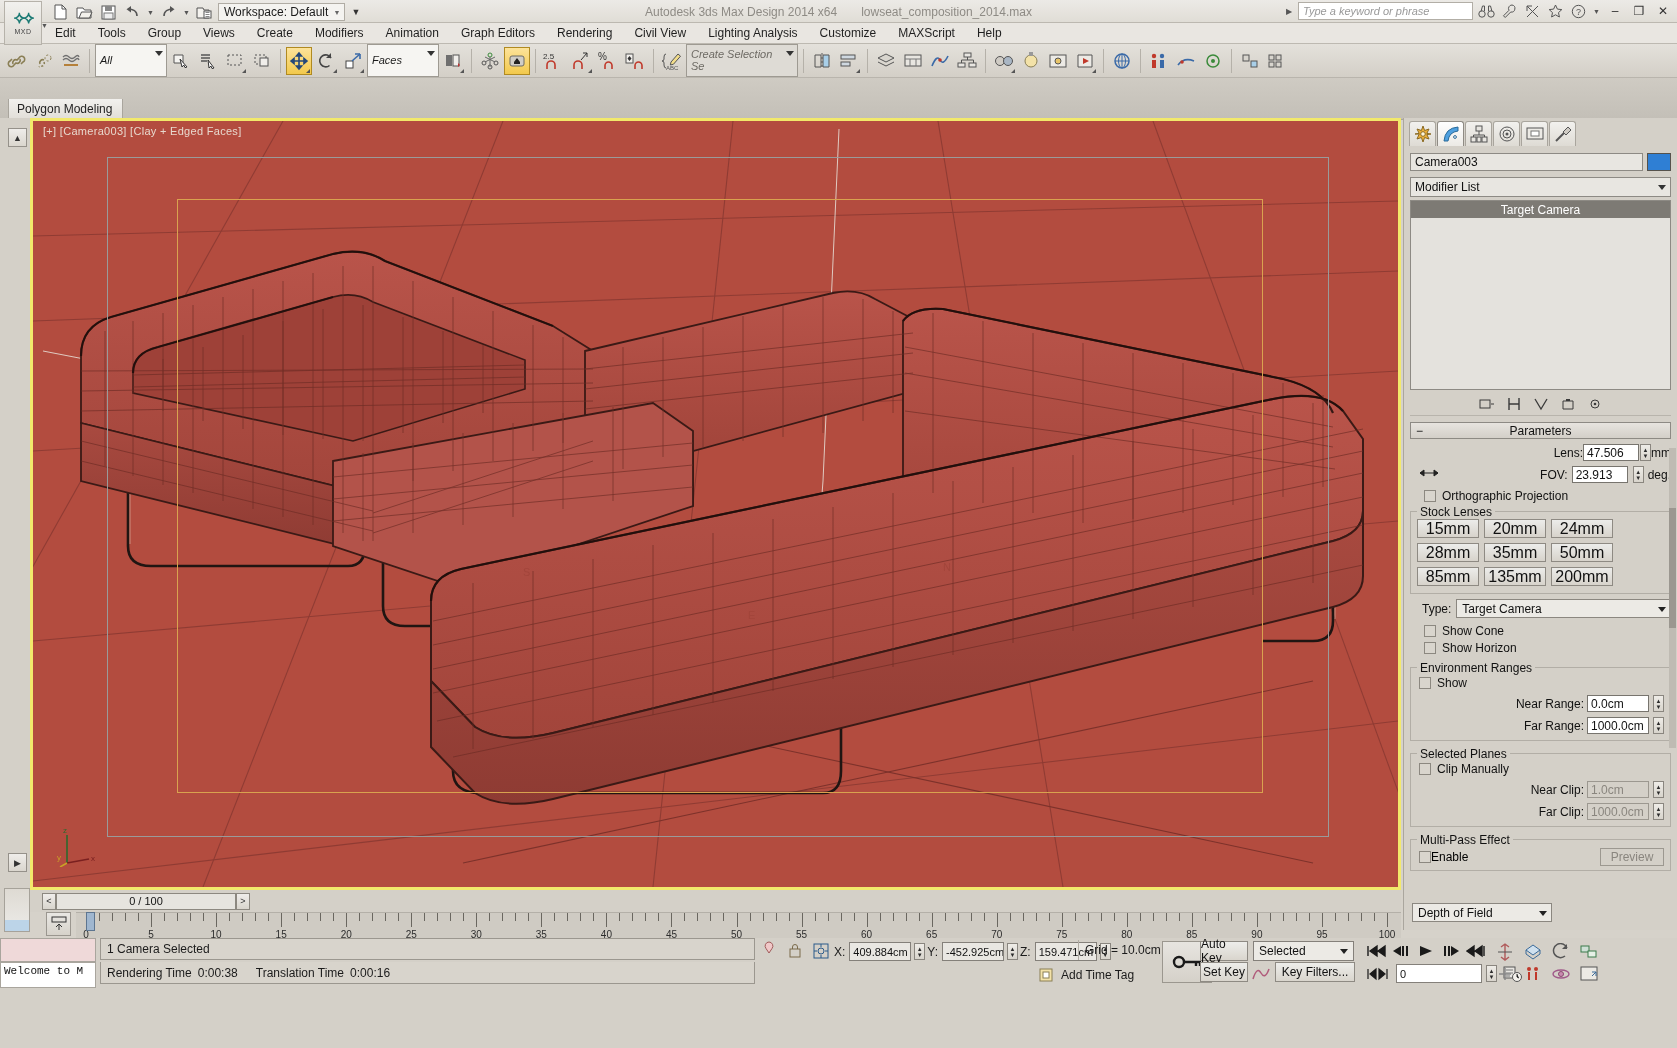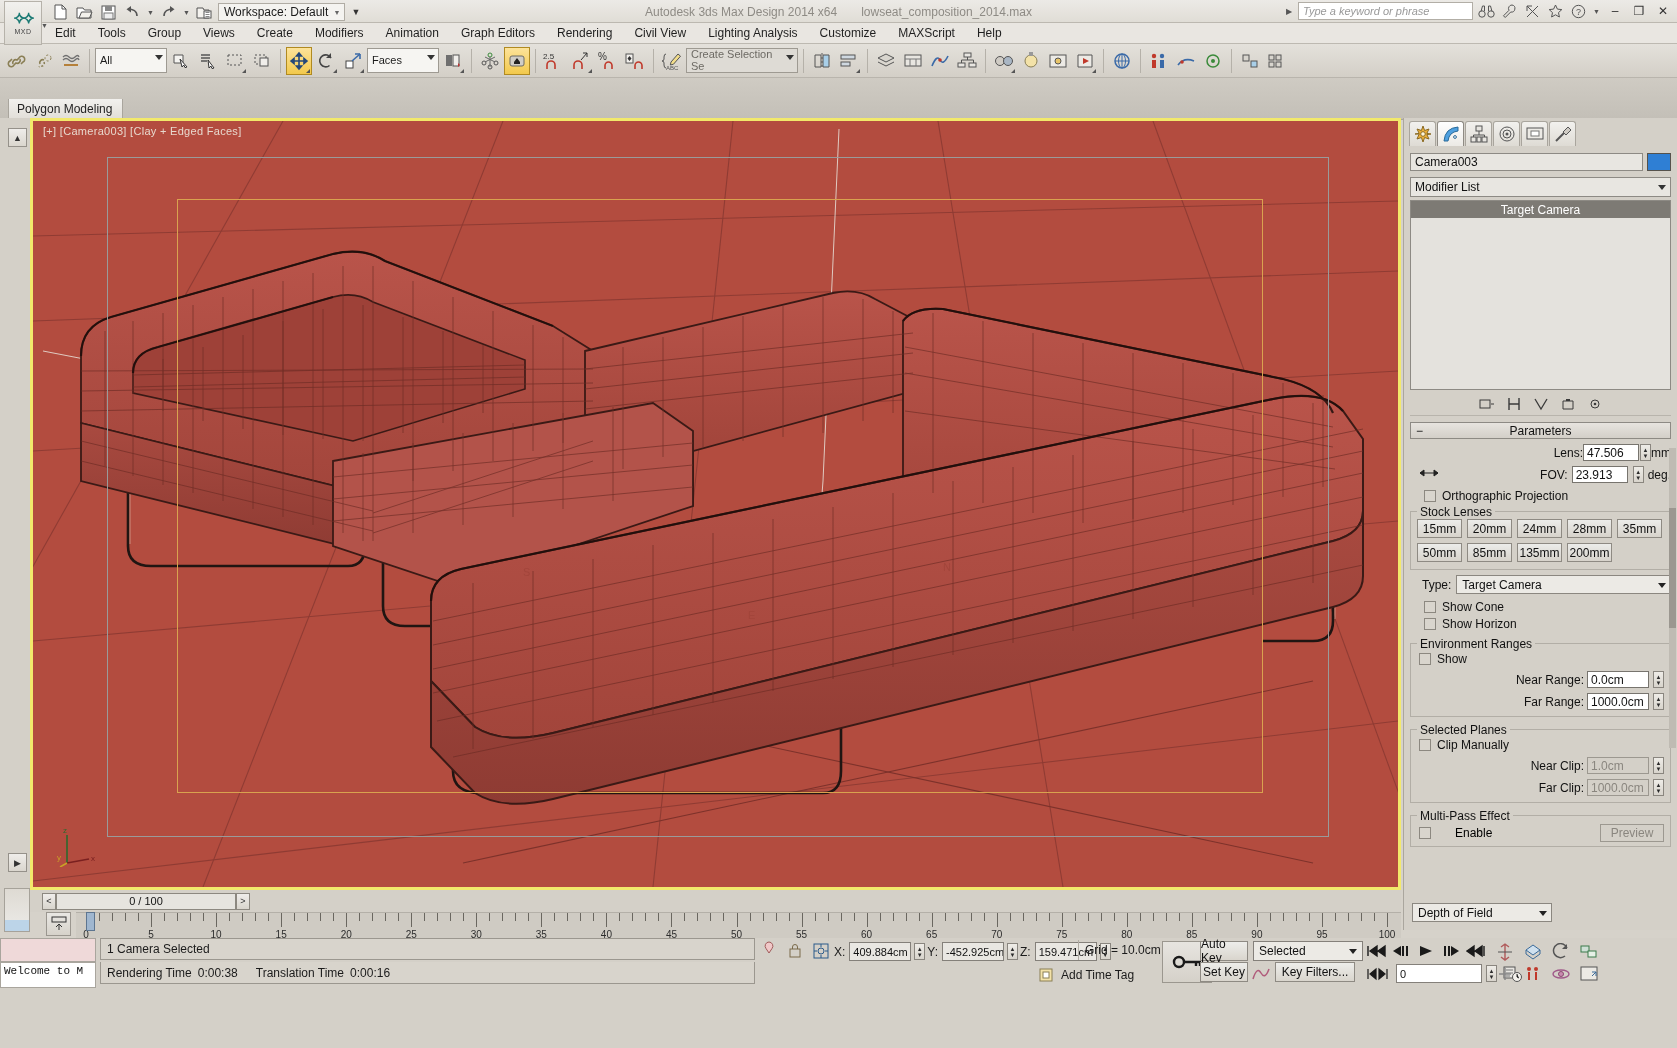--- a/index.html
+++ b/index.html
@@ -75,22 +75,22 @@
   }
   .tbtn {
     width:26px; height:28px; display:flex; align-items:center; justify-content:center;
     border:1px solid transparent; position:relative;
   }
   .tbtn.active { background:linear-gradient(#fde39a,#f2c94c); border:1px solid #b08a22; }
   .tbtn .corner { position:absolute; right:1px; bottom:1px; width:0;height:0;
     border-left:4px solid transparent; border-bottom:4px solid #555;}
   .tsep { width:1px; height:24px; background:#b5b1a9; margin:0 4px; }
   .combo {
-    height:25px; border:1px solid #9e9a92; background:#f6f5f2; font-size:11px;
-    color:#1b1b1b; padding:0 17px 2px 4px; display:flex; align-items:center; position:relative;
+    height:33px; border:1px solid #9e9a92; background:#f6f5f2; font-size:11px;
+    color:#1b1b1b; padding:0 17px 2px 4px; display:flex; align-items:center; position:relative;font-style:italic;
   }
   .combo .ar { position:absolute; right:3px; top:6px; width:0;height:0;
     border-left:4px solid transparent;border-right:4px solid transparent;border-top:5px solid #333;}
   .combo.gray { background:#dedbd5; color:#6d6a64; }
 
   
   .ribbon {
     position:absolute; left:0; top:78px; width:1677px; height:42px;
     background:linear-gradient(#cfcbc3,#c3bfb7);
     border-bottom:1px solid #aaa69e;
@@ -202,22 +202,22 @@
   .spinner i { font-style:normal; font-size:6px; line-height:6px; color:#2a2a2a; }
   .cbx { width:12px; height:12px; border:1px solid #8c8880; background:#d9d5cd; display:inline-block; }
   .grp {
     border:1px solid #b2aea6; margin-top:8px; padding:7px 6px 7px 6px; position:relative;
   }
   .grp > .cap {
     position:absolute; top:-7px; left:6px; background:#d4d0c8; padding:0 3px; font-size:12px; color:#111;
   }
   .lensgrid { display:flex; flex-wrap:wrap; gap:5px; }
   .lensbtn {
-    width:45px; height:19px; background:linear-gradient(#ececea,#d7d3cb);
-    border:1px solid #8e8a83; font-size:12px; display:flex;
+    width:62px; height:19px; background:linear-gradient(#ececea,#d7d3cb);
+    border:1px solid #8e8a83; font-size:16px; display:flex;
     align-items:center; justify-content:center; color:#111;
   }
   .typecombo {
     flex:1; height:19px; border:1px solid #8b8780; background:#eceae5;
     display:flex; align-items:center; padding:0 18px 0 5px; font-size:12px; position:relative; color:#111;
   }
   .typecombo .ar{position:absolute;right:4px;top:7px;width:0;height:0;
     border-left:4px solid transparent;border-right:4px solid transparent;border-top:5px solid #222;}
   .chkrow { display:flex; align-items:center; gap:6px; margin-top:6px; font-size:12px; color:#111; }
   .cp-scroll {
@@ -1097,21 +1097,21 @@
           <div class="spinfield dis" style="width:62px">1000.0cm</div>
           <div class="spinner">
               <i>▲</i>
               <i>▼</i>
             </div>
         </div>
       </div>
 
       <div class="grp" style="margin-top:12px; padding:6px 6px 4px 8px;">
         <span class="cap">Multi-Pass Effect</span>
-        <div style="display:flex; align-items:center; gap:24px; margin-top:2px;">
+        <div style="display:flex; align-items:center; gap:0; margin-top:2px;">
           <span class="cbx"></span>
           <span>Enable</span>
           <div style="margin-left:auto; width:64px; height:18px; border:1px solid #9c9890; background:#d4d0c8;
                       color:#8a867f; font-size:12px; display:flex; align-items:center; justify-content:center;">Preview</div>
         </div>
       </div>
     </div>
 
     <div class="cp-scroll">
       <div class="thumb"></div>
@@ -1335,21 +1335,21 @@
         </svg>
     </div>
     <div class="kbtn" style="position:absolute; left:1200px; top:3px; width:48px; height:20px;">Auto Key</div>
     <div class="kbtn" style="position:absolute; left:1200px; top:24px; width:48px; height:20px;">Set Key</div>
     <div style="position:absolute; left:1250px; top:25px; width:22px; height:19px; display:flex; align-items:center; justify-content:center;">
       <svg width="18" height="16" viewBox="0 0 18 16">
           <path d="M1 14q4-13 8-6t8-4" fill="none" stroke="#b05a7a" stroke-width="1.5"></path>
         </svg>
     </div>
     <div class="kbtn" style="position:absolute; left:1275px; top:24px; width:80px; height:20px;">Key Filters...</div>
-    <div style="position:absolute; left:1253px; top:3px; width:110px; height:20px; border:1px solid #84807a; background:#eceae5; display:flex; align-items:center; padding:0 16px 0 5px; font-size:12px; color:#111;">
+    <div style="position:absolute; left:1253px; top:3px; width:101px; height:20px; border:1px solid #84807a; background:#eceae5; display:flex; align-items:center; padding:0 16px 0 5px; font-size:12px; color:#111;">
       <span>Selected</span>
       <span style="position:absolute;right:5px;top:7px;width:0;height:0;border-left:4px solid transparent;border-right:4px solid transparent;border-top:5px solid #222;"></span>
     </div>
 
     <div style="position:absolute; left:1363px; top:2px; display:flex; align-items:center;">
       <div class="playctl">
         <svg width="20" height="14" viewBox="0 0 20 14">
             <path d="M2 2v10M4 7l7-5v10zM12 7l7-5v10z" fill="#1a1a1a" stroke="#1a1a1a" stroke-width="1.4"></path>
           </svg>
       </div>

